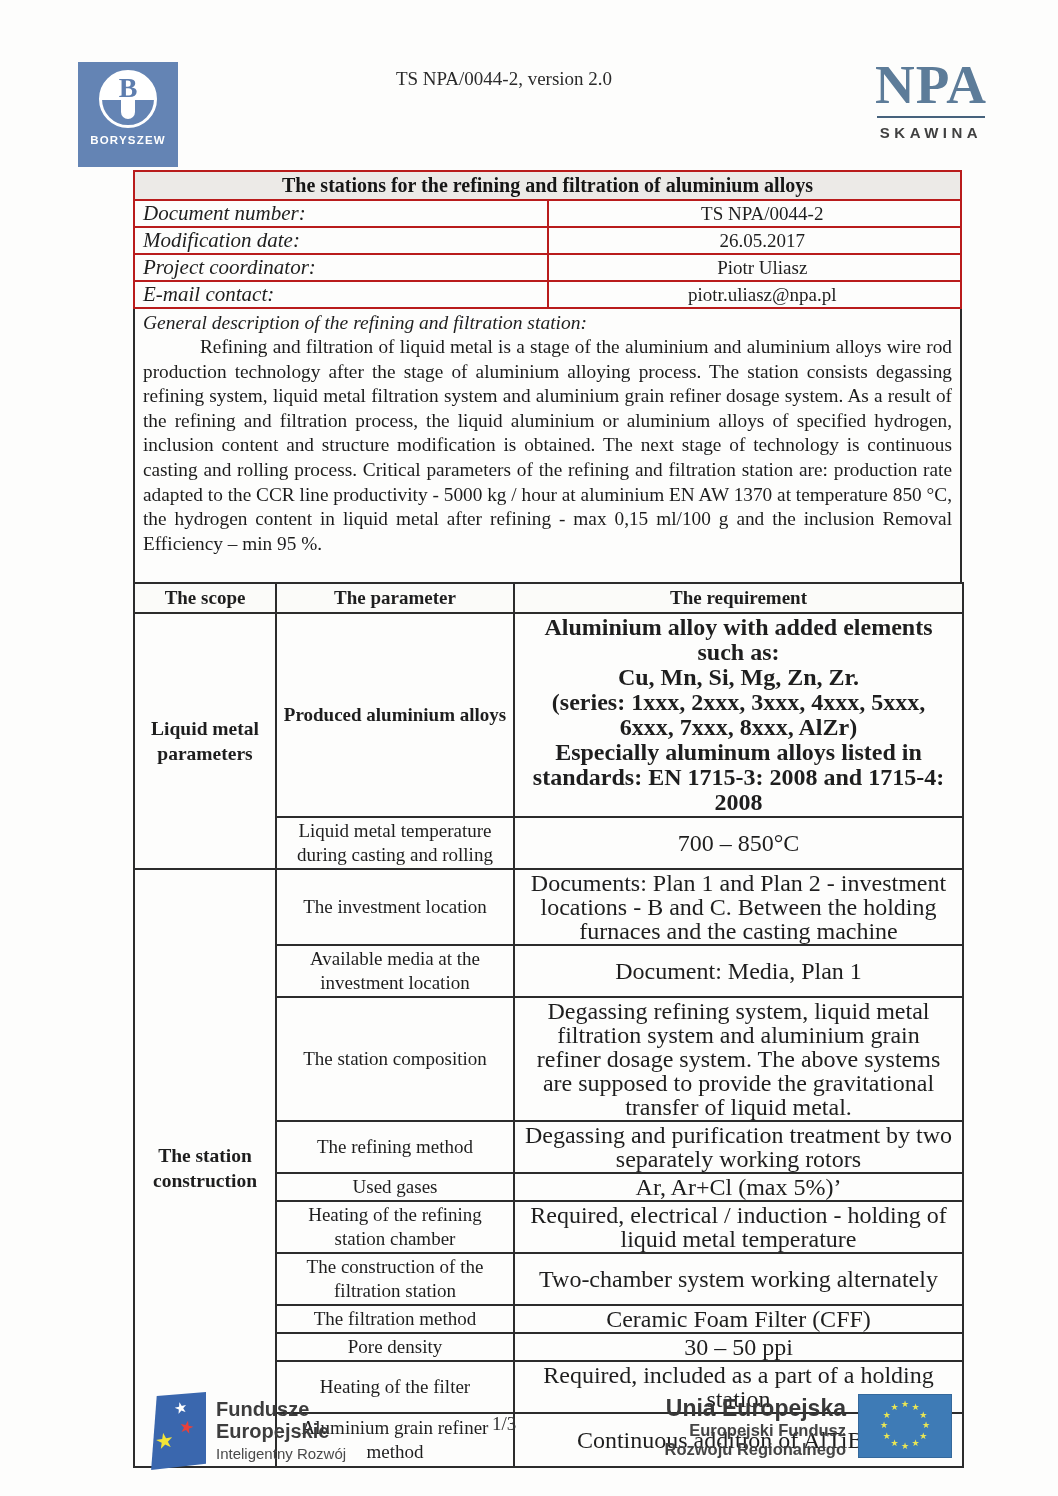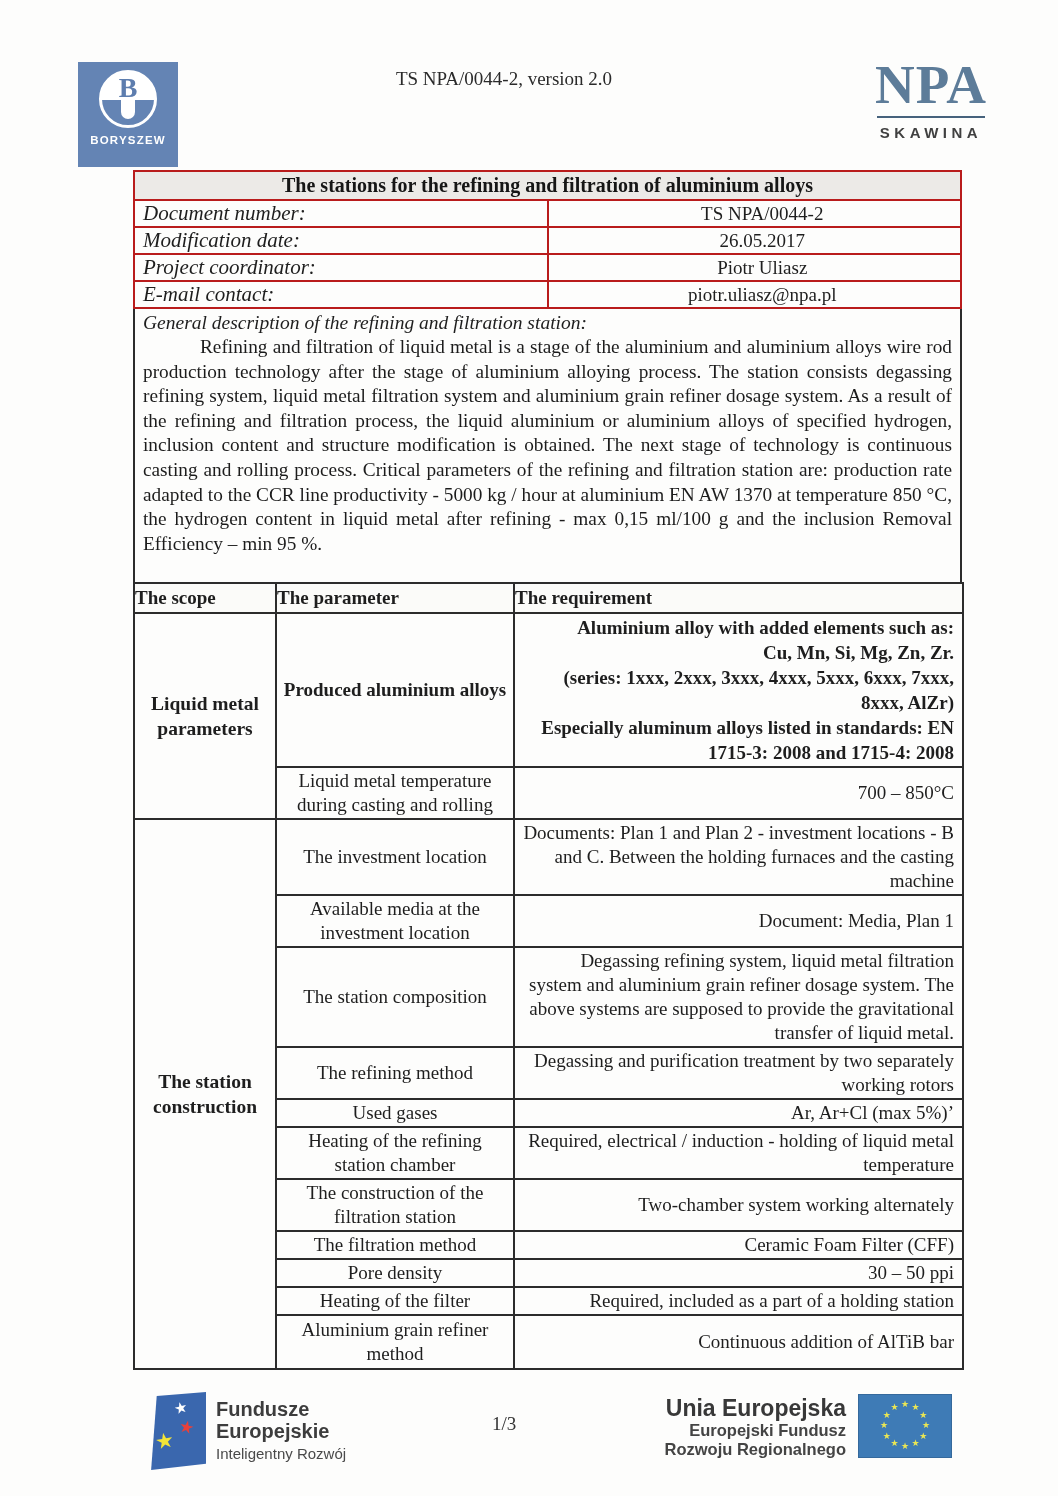--- a/index.html
+++ b/index.html
@@ -66,24 +66,24 @@
   }
   .desc-heading { font-style:italic; font-size:19.5px; margin-bottom:1px; }
   .desc-body {
     font-size:19.3px; line-height:24.6px; text-align:justify; text-indent:57px;
     color:#1c1c1c;
   }
 
   table.spec { width:100%; border-collapse:collapse; table-layout:fixed; }
   table.spec td, table.spec th { border:2px solid #2c2c2c; vertical-align:middle; }
   col.c-scope { width:142px; } col.c-param { width:238px; } col.c-req { width:449px; }
-  .spec-head th { height:30px; font-size:19px; font-weight:bold; text-align:left; background:#fbfbf9; }
+  .spec-head th { height:30px; font-size:19px; font-weight:bold; text-align:center; background:#fbfbf9; }
   .scope-cell { text-align:center; font-weight:bold; font-size:19.5px; line-height:25px; padding:0 8px; }
   .param-cell { text-align:center; font-size:19px; line-height:24px; padding:1px 6px; }
-  .req-cell   { text-align:right; font-size:19px; line-height:24px; padding:1px 8px; }
+  .req-cell   { text-align:center; font-size:24px; line-height:24px; padding:1px 8px; }
   .b { font-weight:bold; }
   .req-lines div { line-height:25px; }
 
   
   .fe-logo { position:absolute; left:150px; top:1392px; display:flex; align-items:flex-start;
     font-family:"Liberation Sans",sans-serif; }
   .fe-flag {
     position:relative; width:56px; height:78px; background:#3a67ae;
     clip-path:polygon(12% 5%, 100% 0%, 100% 92%, 2% 100%);
   }

